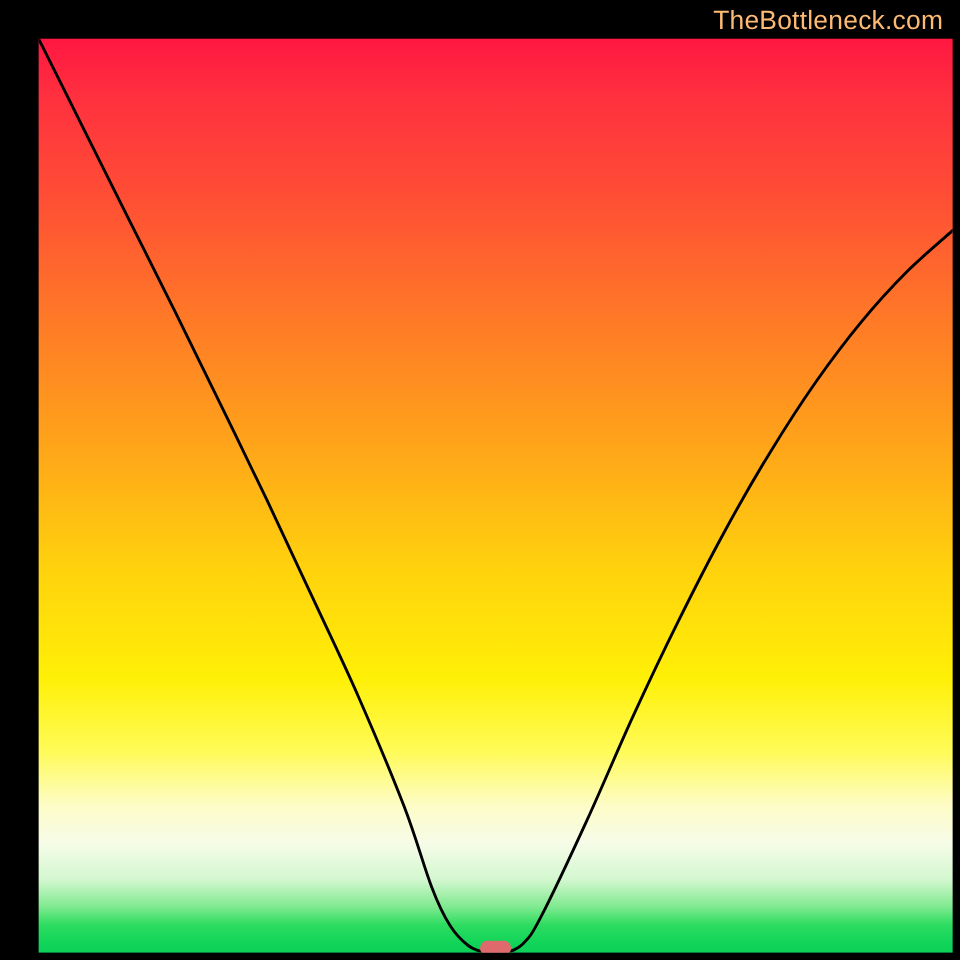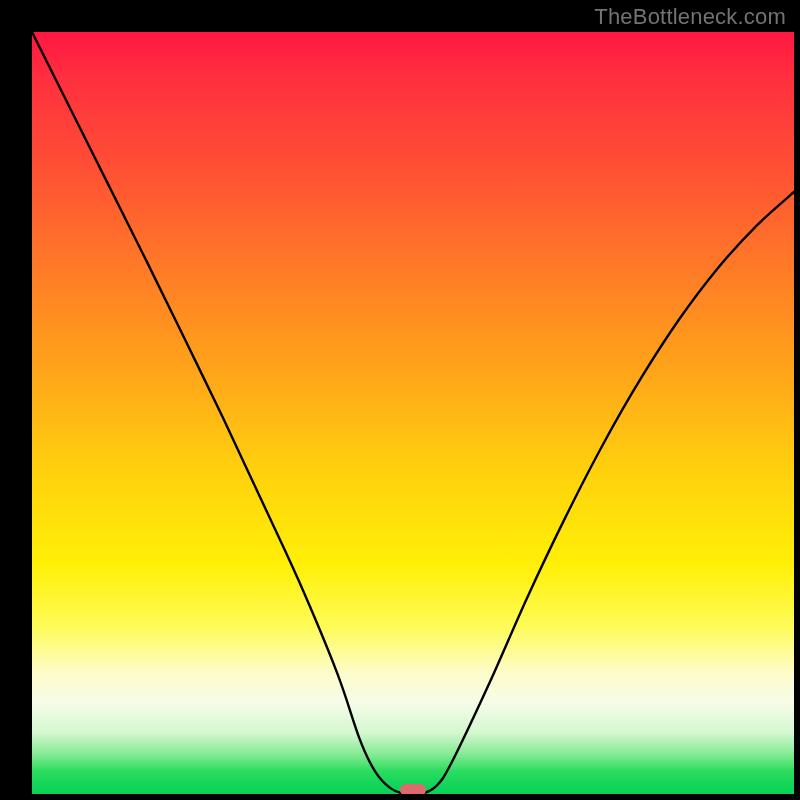--- a/index.html
+++ b/index.html
@@ -14,21 +14,21 @@
   .frame {
     position: relative;
     width: 800px;
     height: 800px;
     background: #000;
   }
   .watermark {
     position: absolute;
     top: 4px;
     right: 14px;
-    color: #737373;
+    color: #fdba74;
     font-size: 22px;
     letter-spacing: 0.2px;
     z-index: 10;
   }
   .plot-area {
     position: absolute;
     left: 32px;
     top: 32px;
     width: 762px;
     height: 762px;

